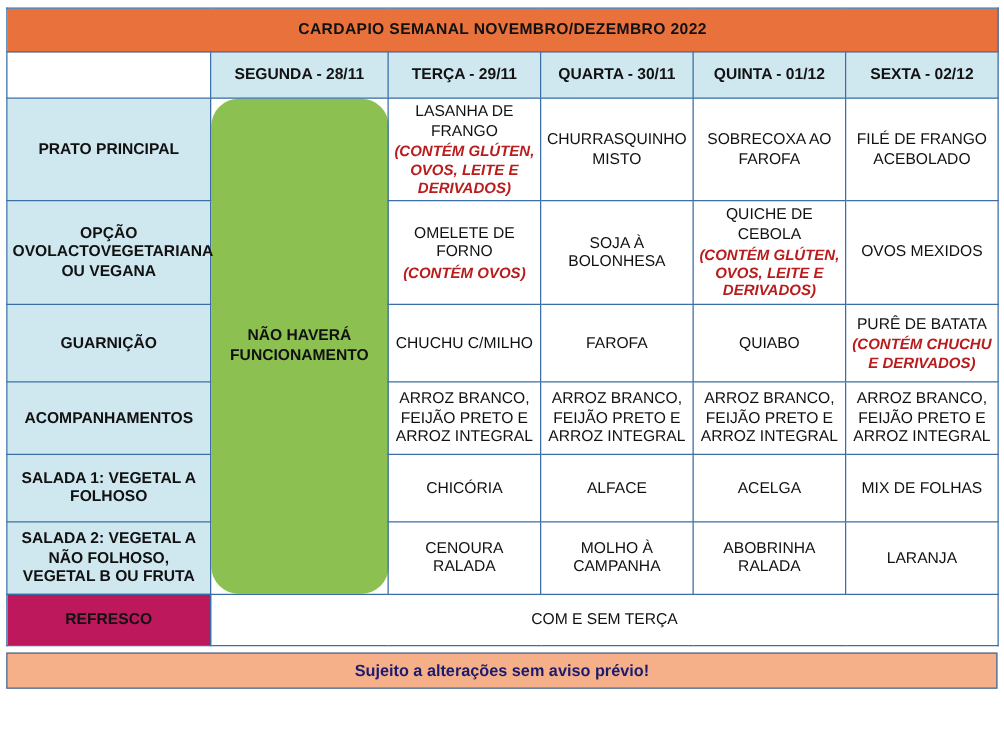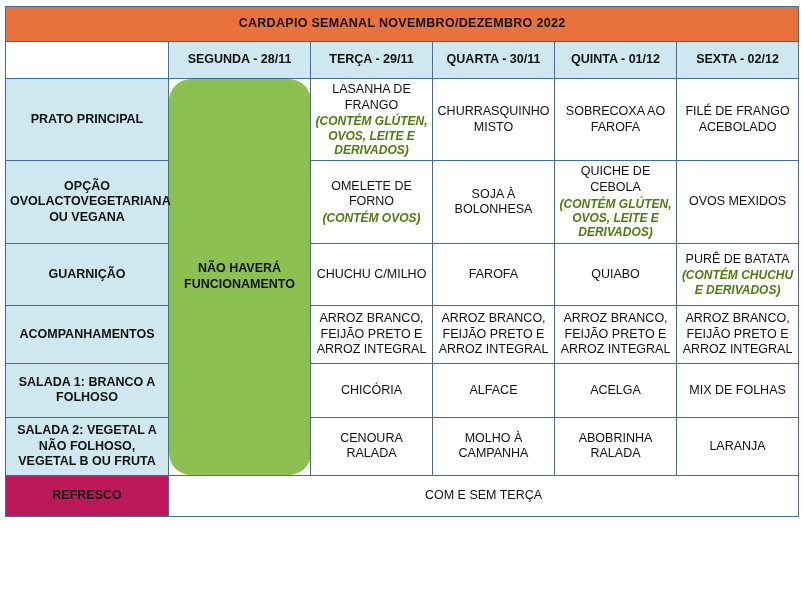--- a/index.html
+++ b/index.html
@@ -70,21 +70,21 @@
     color: #1a1a1a;
     font-size: 14px;
     line-height: 1.3;
     border-radius: 22px;
   }
   .dish {
     display: block;
   }
   .allergen {
     display: block;
-    color: #4d7c0f;
+    color: #b91c1c;
     font-style: italic;
     font-weight: bold;
     font-size: 12px;
     line-height: 1.2;
     margin-top: 1px;
   }
   .refresco-cell {
     font-size: 12.5px;
     color: #111;
     height: 34px;
@@ -202,21 +202,21 @@
         </td>
         <td>
           <span class="dish">ARROZ BRANCO, FEIJÃO PRETO E ARROZ INTEGRAL</span>
         </td>
         <td>
           <span class="dish">ARROZ BRANCO, FEIJÃO PRETO E ARROZ INTEGRAL</span>
         </td>
       </tr>
 
       <tr class="h-sal1">
-        <td class="row-head">SALADA 1: BRANCO A FOLHOSO</td>
+        <td class="row-head">SALADA 1: VEGETAL A FOLHOSO</td>
         <td>
           <span class="dish">CHICÓRIA</span>
         </td>
         <td>
           <span class="dish">ALFACE</span>
         </td>
         <td>
           <span class="dish">ACELGA</span>
         </td>
         <td>
@@ -240,13 +240,14 @@
         </td>
       </tr>
 
       <tr>
         <td class="row-head refresco-head">REFRESCO</td>
         <td class="refresco-cell" colspan="5">COM E SEM TERÇA</td>
       </tr>
     </tbody>
   </table>
 
+  <div class="footer-note">Sujeito a alterações sem aviso prévio!</div>
 </div>
 
 </body></html>

